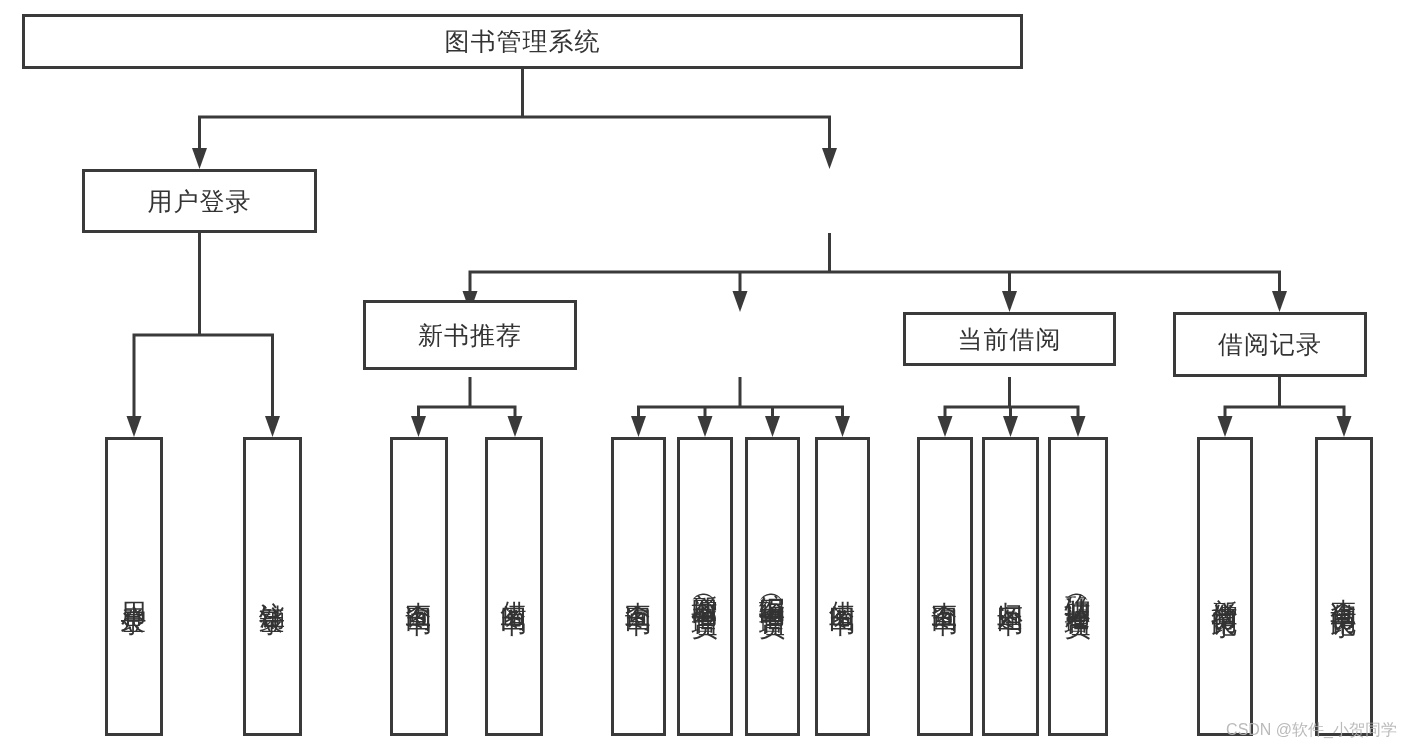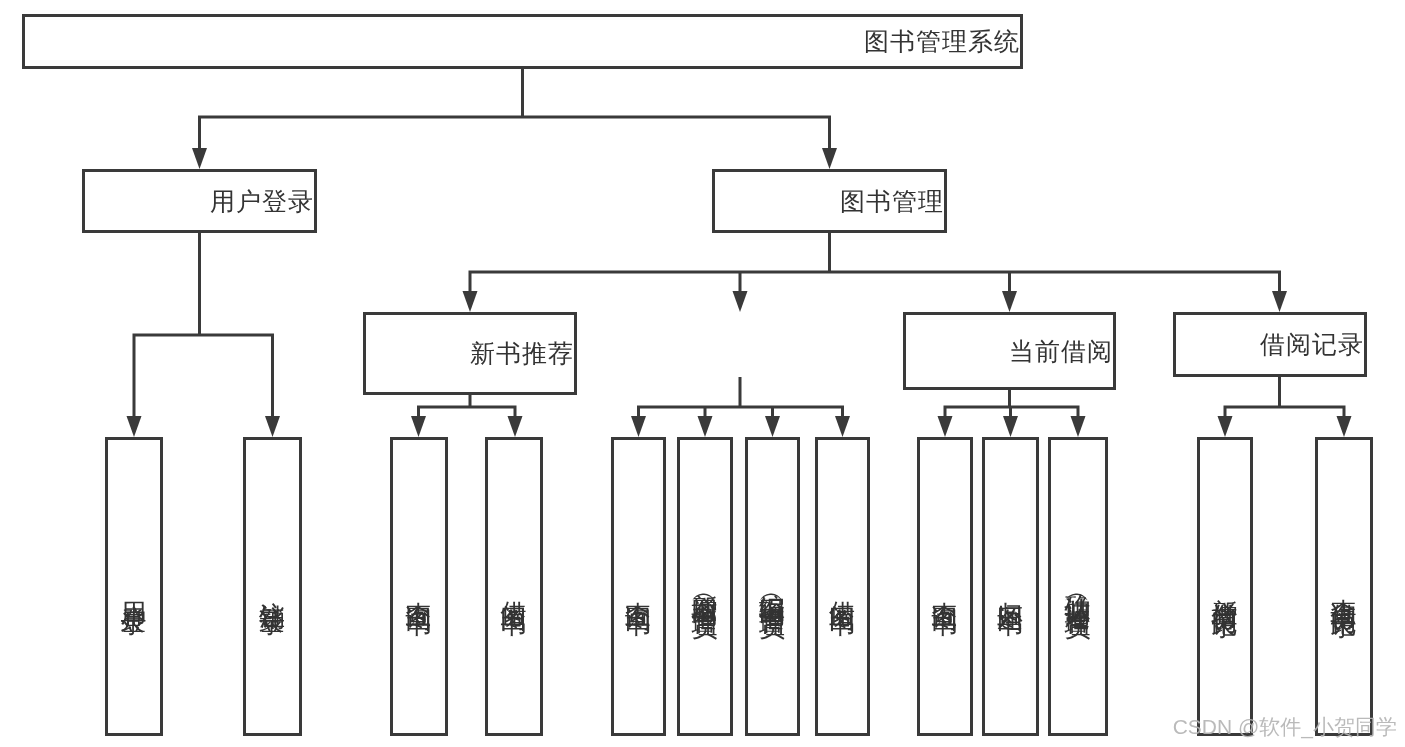--- a/index.html
+++ b/index.html
@@ -3,34 +3,34 @@
 <meta charset="utf-8">
 <style>
   html,body{margin:0;padding:0;background:#ffffff;}
   .stage{
     position:relative;width:1405px;height:747px;background:#ffffff;overflow:hidden;
     font-family:"Liberation Sans",sans-serif;color:#333333;
   }
   .connectors{position:absolute;left:0;top:0;z-index:1;pointer-events:none;}
   .hbox{
     position:absolute;z-index:2;box-sizing:border-box;background:#ffffff;
-    border:3px solid #3a3a3a;display:flex;align-items:center;justify-content:flex-end;
+    border:3px solid #3a3a3a;display:flex;align-items:center;justify-content:center;
   }
   .hlabel{font-size:25px;letter-spacing:1px;color:#333333;white-space:nowrap;}
   .vbox{
     position:absolute;z-index:2;box-sizing:border-box;background:#ffffff;
     border:3px solid #3a3a3a;display:flex;align-items:center;justify-content:center;
   }
   .vlabel{
     writing-mode:vertical-rl;text-orientation:mixed;
     font-size:26px;line-height:1;letter-spacing:3px;color:#333333;white-space:nowrap;
   }
   .watermark{
     position:absolute;right:8px;bottom:6px;z-index:3;
-    font-size:21px;color:#b5b5b5;opacity:.92;white-space:nowrap;
+    font-size:16px;color:#b5b5b5;opacity:.92;white-space:nowrap;
   }
 </style>
 </head>
 <body>
 
 <div class="stage">
 
   <svg class="connectors" width="1405" height="747" viewBox="0 0 1405 747">
     <g stroke="#3a3a3a" stroke-width="3" fill="none">
       <path d="M522.5 69 V118.5
@@ -76,28 +76,25 @@
     </g>
   </svg>
 
   <div class="hbox" style="left:22px;top:14px;width:1001px;height:55px">
     <span class="hlabel">图书管理系统</span>
   </div>
 
   <div class="hbox" style="left:82px;top:169px;width:235px;height:64px">
     <span class="hlabel">用户登录</span>
   </div>
-  <div class="hbox" style="left:712px;top:169px;width:235px;height:64px">
-    <span class="hlabel">图书管理</span>
-  </div>
 
-  <div class="hbox" style="left:363px;top:312px;width:214px;height:83px">
+  <div class="hbox" style="left:363px;top:300px;width:214px;height:70px">
     <span class="hlabel">新书推荐</span>
   </div>
-  <div class="hbox" style="left:903px;top:312px;width:213px;height:78px">
+  <div class="hbox" style="left:903px;top:312px;width:213px;height:54px">
     <span class="hlabel">当前借阅</span>
   </div>
   <div class="hbox" style="left:1173px;top:312px;width:194px;height:65px">
     <span class="hlabel">借阅记录</span>
   </div>
 
   <div class="vbox" style="left:105px;top:437px;width:58px;height:299px">
     <span class="vlabel">用户登录</span>
   </div>
   <div class="vbox" style="left:243px;top:437px;width:59px;height:299px">

